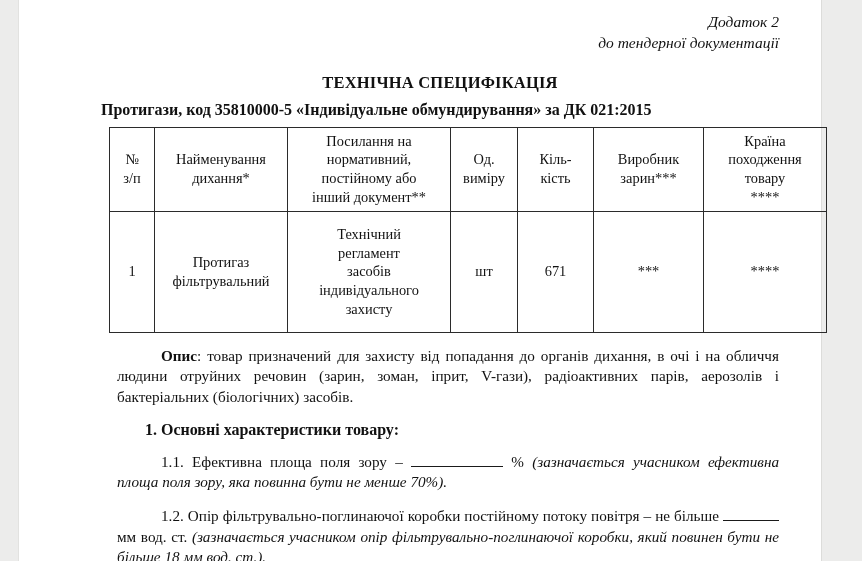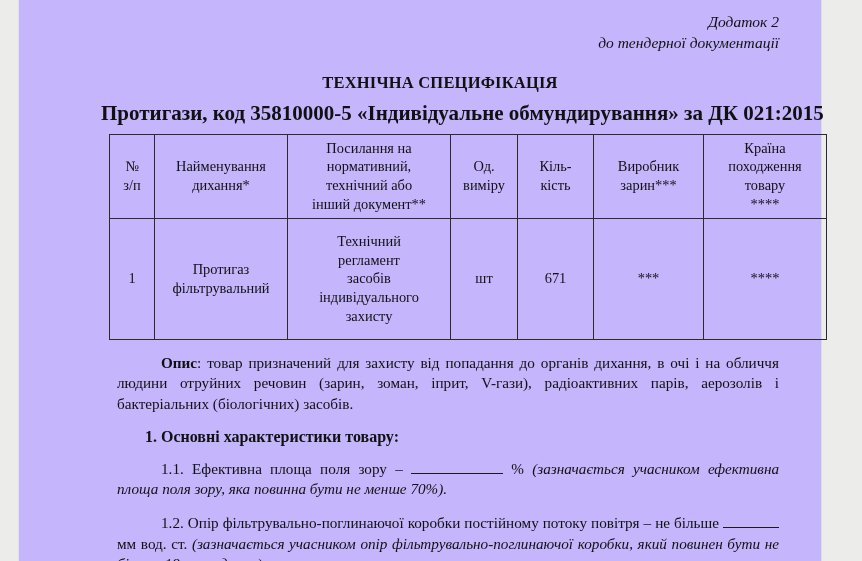--- a/index.html
+++ b/index.html
@@ -14,21 +14,21 @@
     font-family: "Liberation Serif", "DejaVu Serif", serif;
     color: #111111;
   }
 
   .page {
     position: absolute;
     left: 18px;
     top: 0;
     width: 804px;
     height: 561px;
-    background: #c4b5fd;
+    background: #ffffff;
     box-sizing: border-box;
     border-left: 1px solid #e2e2e0;
     border-right: 1px solid #dcdcda;
   }
 
   .page-inner {
     position: absolute;
     left: 0;
     top: 0;
     width: 804px;
@@ -48,23 +48,23 @@
 
   
   .doc-title {
     text-align: center;
     font-weight: bold;
     font-size: 16.5px;
     letter-spacing: 0.2px;
     margin: 19px 0 8px 0;
   }
   .doc-subtitle {
-    text-align: center;
-    font-weight: bold;
-    font-size: 21px;
+    text-align: left;
+    font-weight: bold;
+    font-size: 16px;
     margin: 5px 0 0 0;
     white-space: nowrap;
   }
 
   
   table.spec {
     border-collapse: collapse;
     table-layout: fixed;
     width: 668px;
     margin: 8px 0 0 8px;
@@ -144,21 +144,21 @@
           <span class="cellline">№</span>
           <span class="cellline">з/п</span>
         </td>
         <td class="c2">
           <span class="cellline">Найменування</span>
           <span class="cellline">дихання*</span>
         </td>
         <td class="c3">
           <span class="cellline">Посилання на</span>
           <span class="cellline">нормативний,</span>
-          <span class="cellline">технічний або</span>
+          <span class="cellline">постійному або</span>
           <span class="cellline">інший документ**</span>
         </td>
         <td class="c4">
           <span class="cellline">Од.</span>
           <span class="cellline">виміру</span>
         </td>
         <td class="c5">
           <span class="cellline">Кіль-</span>
           <span class="cellline">кість</span>
         </td>

